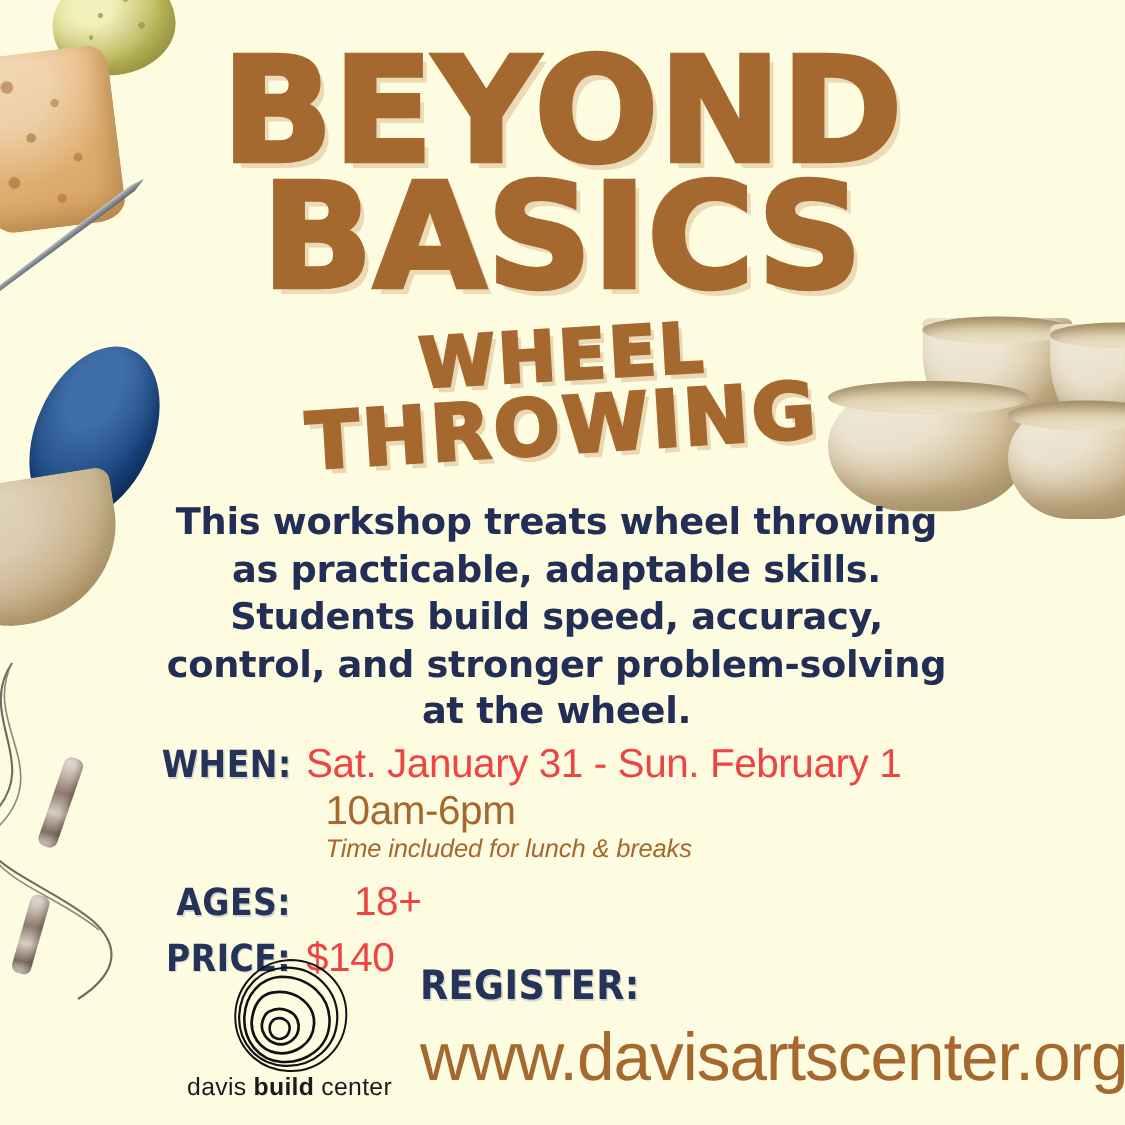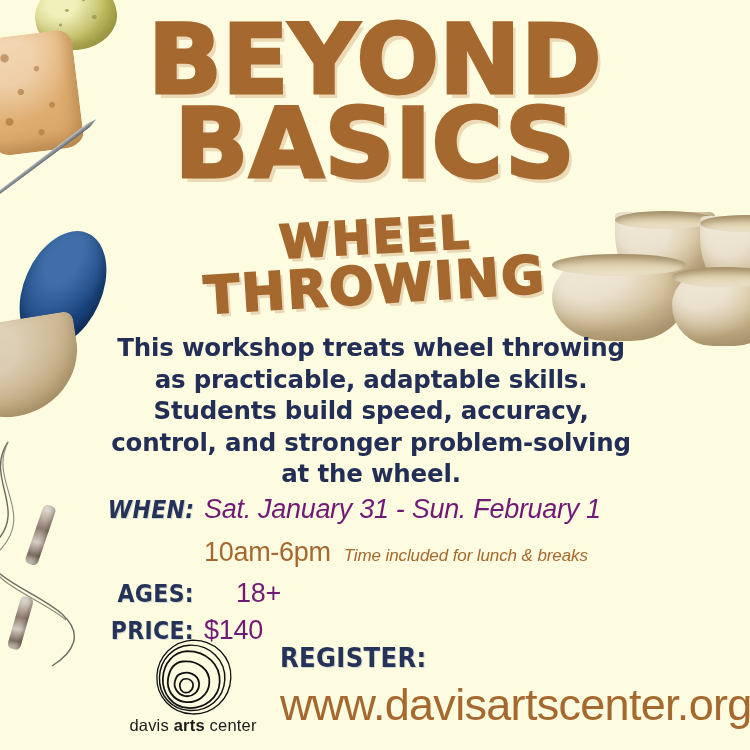--- a/index.html
+++ b/index.html
@@ -136,21 +136,21 @@
   .bowl-c .body { border-radius:50% 50% 48% 48%/58% 58% 60% 60%; }
   .bowl-c .rim { height:26%; }
   
   .bowl-d { left:672px; top:268px; width:104px; height:78px; }
   .bowl-d .body { border-radius:50% 50% 46% 46%/56% 56% 62% 62%; }
   .bowl-d .rim { height:26%; }
 
   
   .stage { position:absolute; inset:0; }
 
-  .title-wrap { position:absolute; left:0; right:0; top:20px; text-align:center; }
+  .title-wrap { position:absolute; left:0; right:0; top:34px; text-align:center; }
   .title {
     font-family:"DejaVu Sans", sans-serif;
     font-weight:bold;
     color:#A5682F;
     letter-spacing:.5px;
     line-height:.82;
     text-shadow:4px 5px 0 rgba(222,190,150,.55);
     -webkit-text-stroke:3px #A5682F;
   }
   .title-1 { font-size:97px; }
@@ -193,33 +193,34 @@
     letter-spacing:.4px;
     color:#243357;
     transform:scaleX(.88);
     transform-origin:right center;
     text-shadow:1px 1px 0 rgba(160,170,195,.45);
   }
   .dval {
     margin-left:10px;
     font-family:"Liberation Sans", sans-serif;
     font-size:27px;
-    color:#701a75;
+    color:#ef4444;
     letter-spacing:-.3px;
     white-space:nowrap;
   }
-  .drow-when { margin-bottom:12px;font-style:italic; }
+  .drow-when { margin-bottom:0; }
   .dsub {
     margin-left:108px;
     font-family:"Liberation Sans", sans-serif;
     font-size:27px;
     color:#A5682F;
     letter-spacing:-.3px;
     display:flex; align-items:baseline;
     margin-bottom:10px;
+    flex-direction:column;
   }
   .dnote {
     font-style:italic;
     font-size:17px;
     margin-left:13px;
     color:#A5682F;
     letter-spacing:-.1px;
     text-align:right;
   }
   .drow-ages { margin-top:8px;gap:32px; }
@@ -339,21 +340,21 @@
         <svg class="logo-mark" viewBox="0 0 100 100">
           <g fill="none" stroke="#111111" stroke-linecap="round">
             <path d="M50 7 C76 7, 95 27, 94 51 C93 76, 73 94, 49 93 C25 92, 7 73, 8 49 C9 26, 27 8, 50 7Z" stroke-width="1.5"></path>
             <path d="M46 13 C70 12, 88 31, 87 53 C86 75, 68 90, 46 89 C25 88, 10 71, 11 50 C12 29, 27 14, 46 13Z" stroke-width="1.7"></path>
             <path d="M43 20 C66 20, 82 36, 81 56 C80 75, 63 87, 44 86 C26 85, 14 69, 15 51 C16 33, 28 21, 43 20Z" stroke-width="2"></path>
             <path d="M38 32 C56 30, 70 42, 69 57 C68 72, 54 81, 40 79 C27 77, 19 65, 21 52 C23 40, 29 33, 38 32Z" stroke-width="2.1"></path>
             <path d="M34 47 C44 42, 56 47, 57 57 C58 67, 49 74, 40 72 C32 70, 27 62, 29 55 C30 51, 32 48, 34 47Z" stroke-width="2.1"></path>
             <path d="M38 53 C45 50, 51 55, 50 61 C49 67, 43 70, 38 67 C34 64, 33 57, 38 53Z" stroke-width="2"></path>
           </g>
         </svg>
-        <div class="logo-word"><span>davis </span><b>arts</b><span> center</span></div>
+        <div class="logo-word"><span>davis </span><b>build</b><span> center</span></div>
       </div>
 
       <div class="register">
         <div class="reg-label">REGISTER:</div>
         <div class="reg-url">www.davisartscenter.org</div>
       </div>
 
     </div>
 
   </div>

